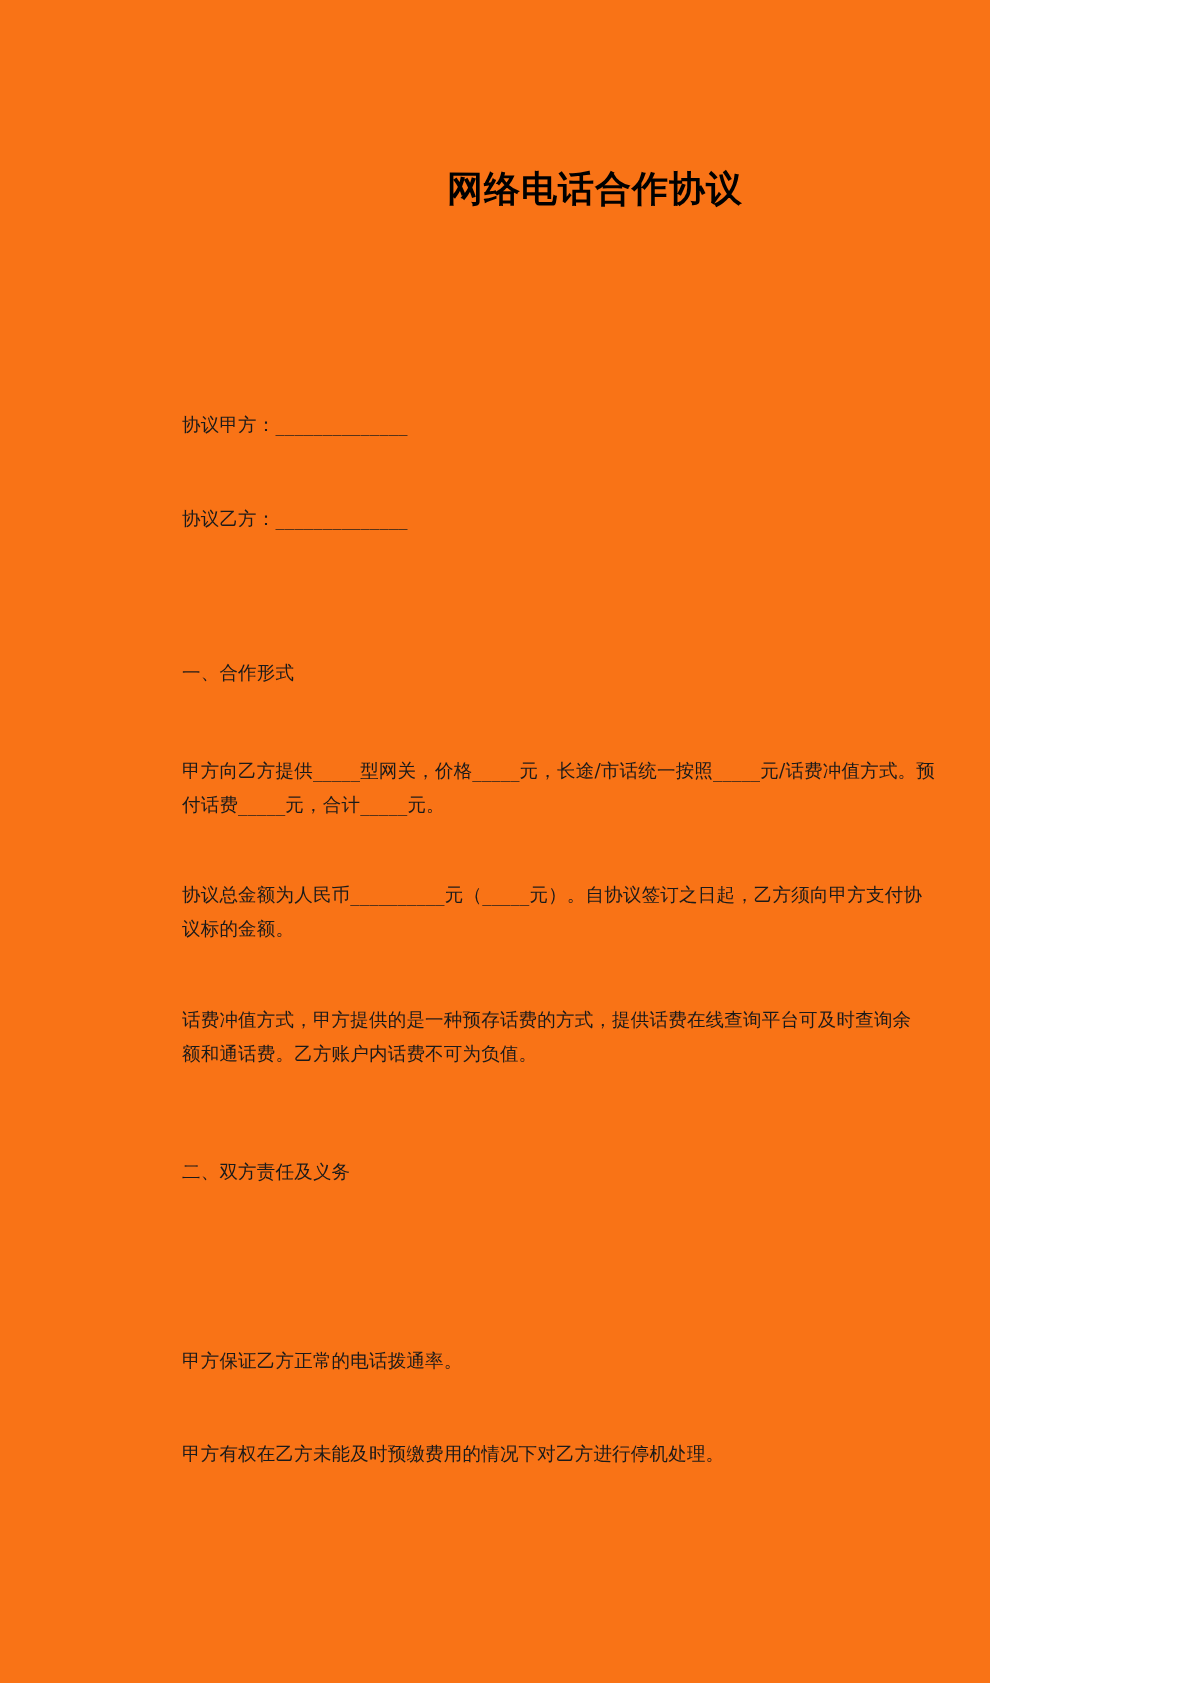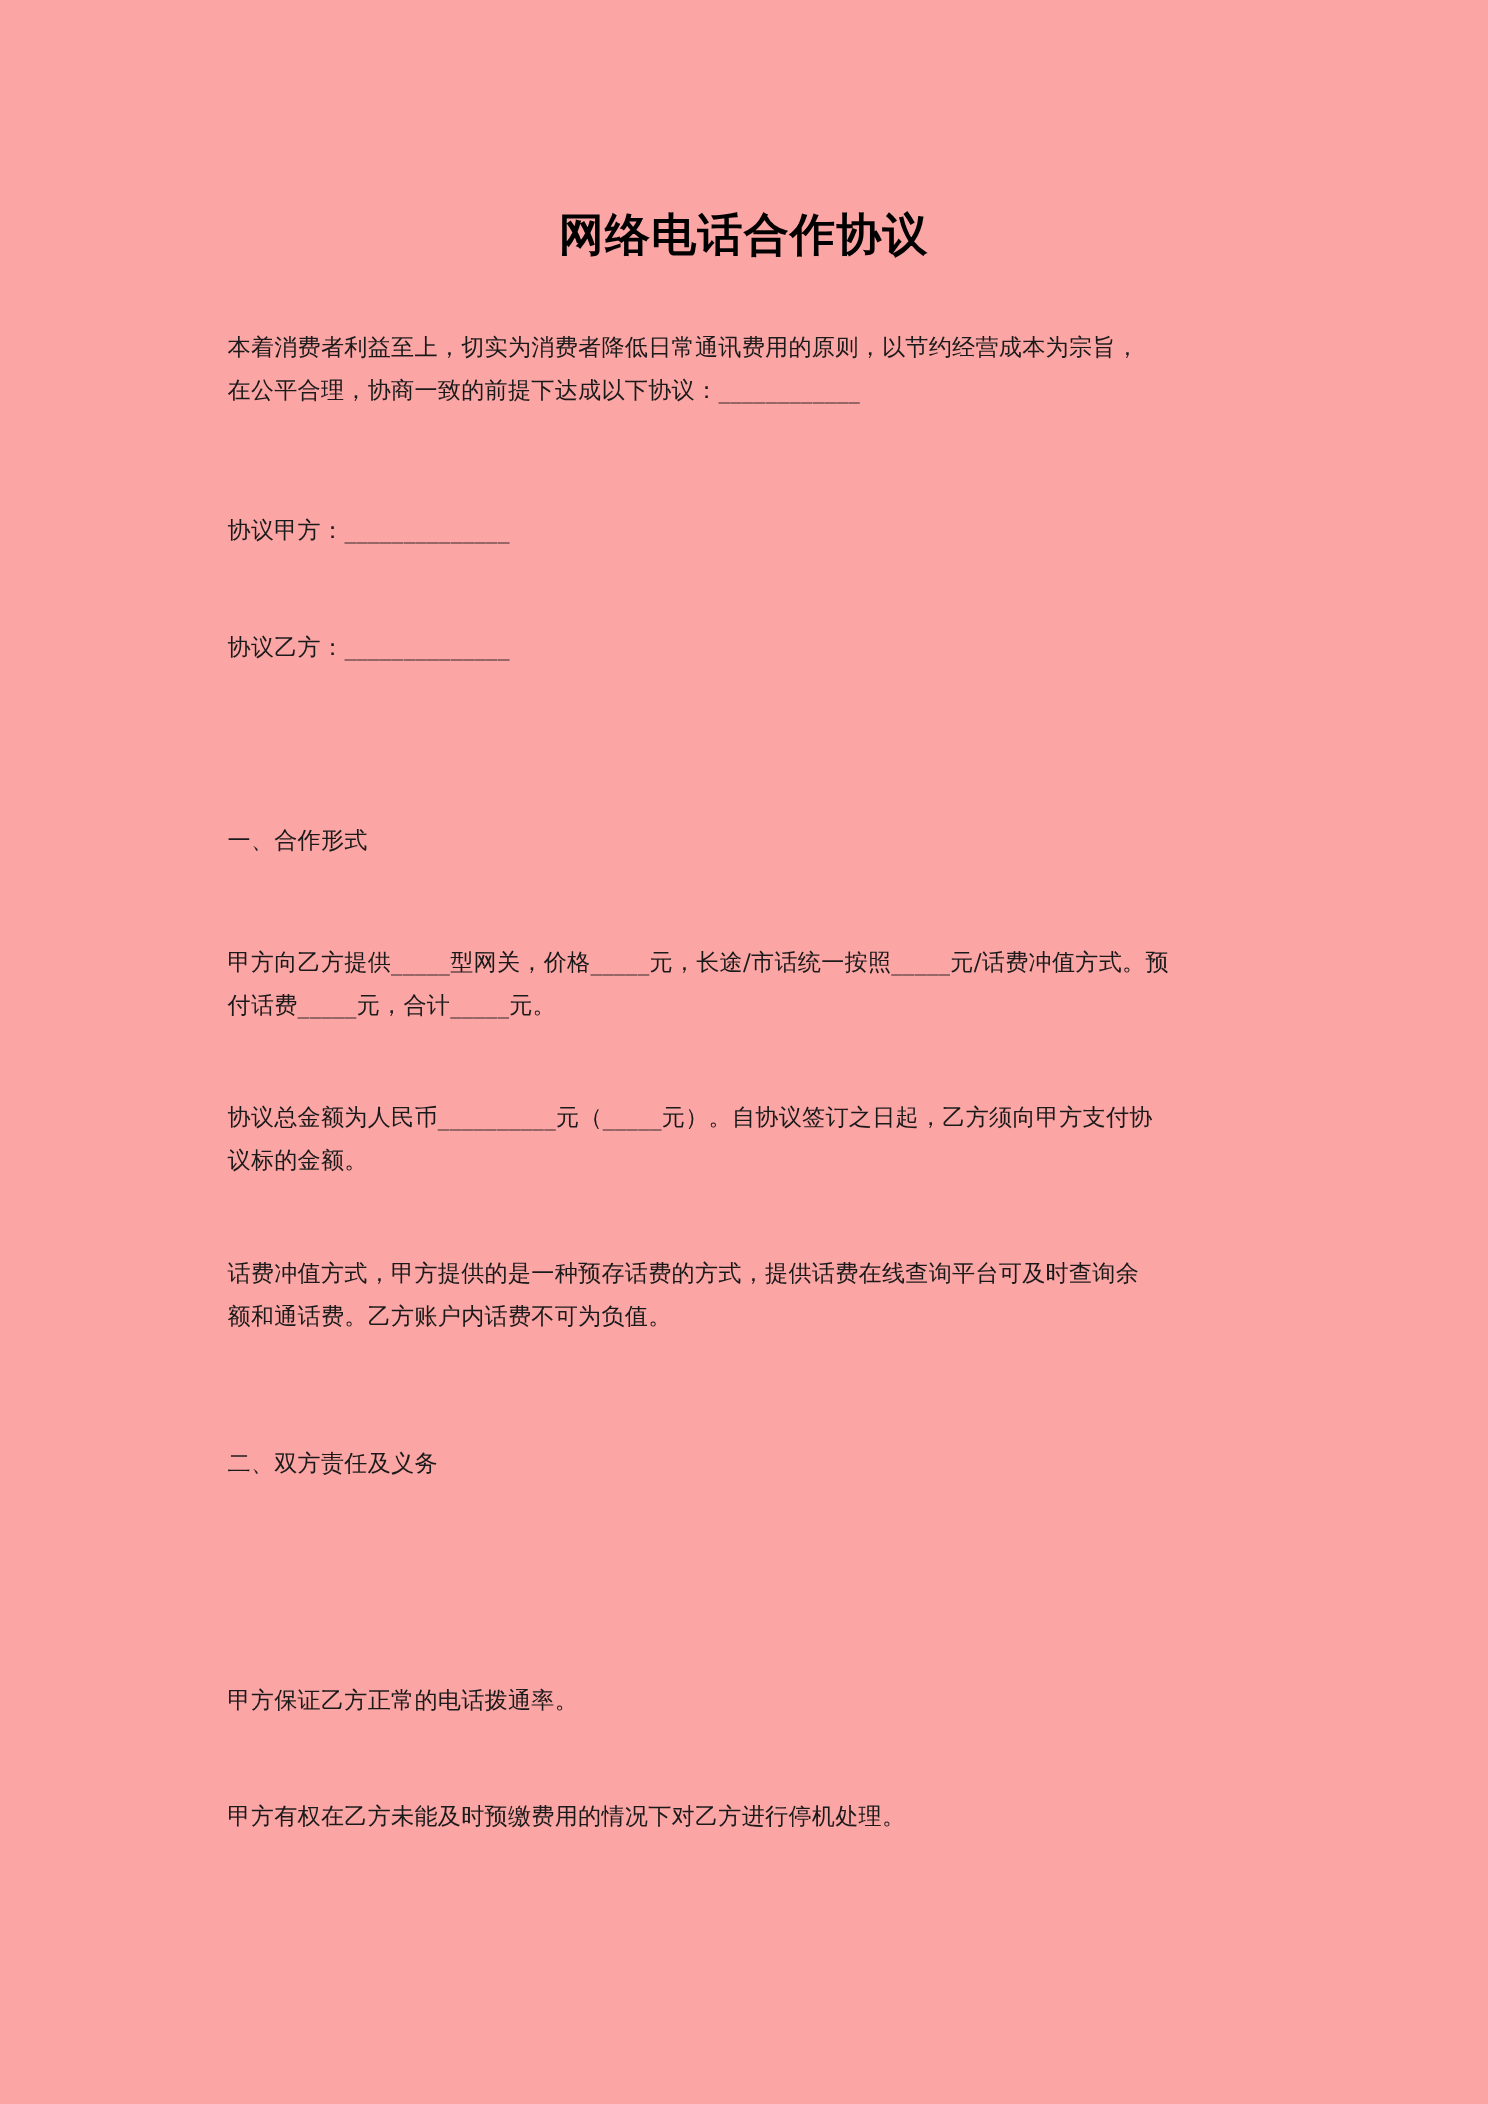--- a/index.html
+++ b/index.html
@@ -11,23 +11,23 @@
       width: 1190px;
       height: 1683px;
       position: relative;
       overflow: hidden;
       font-family: "DejaVu Serif", "Liberation Serif", serif;
       color: #111111;
     }
     .page {
       position: absolute;
       left: 0; top: 0;
-      width: 1190px;
+      width: 990px;
       height: 1683px;
-      background: #fca5a5;
+      background: #f97316;
     }
     .title {
       position: absolute;
       left: 0;
       width: 1190px;
       top: 166px;
       text-align: center;
       font-family: "DejaVu Sans", "Liberation Sans", sans-serif;
       font-weight: bold;
       font-size: 36px;
@@ -45,24 +45,20 @@
       letter-spacing: 0.2px;
     }
   </style>
 </head>
 <body>
 
 <div class="page">
 
   <div class="title">网络电话合作协议</div>
 
-  <div class="para" style="top:262px;">
-    <div>本着消费者利益至上，切实为消费者降低日常通讯费用的原则，以节约经营成本为宗旨，</div>
-    <div><span>在公平合理，协商一致的前提下达成以下协议：</span><span>____________</span></div>
-  </div>
 
   <div class="para" style="top:408px;">
     <span>协议甲方：</span><span>______________</span>
   </div>
 
   <div class="para" style="top:502px;">
     <span>协议乙方：</span><span>______________</span>
   </div>
 
   <div class="para" style="top:656px;">一、合作形式</div>

